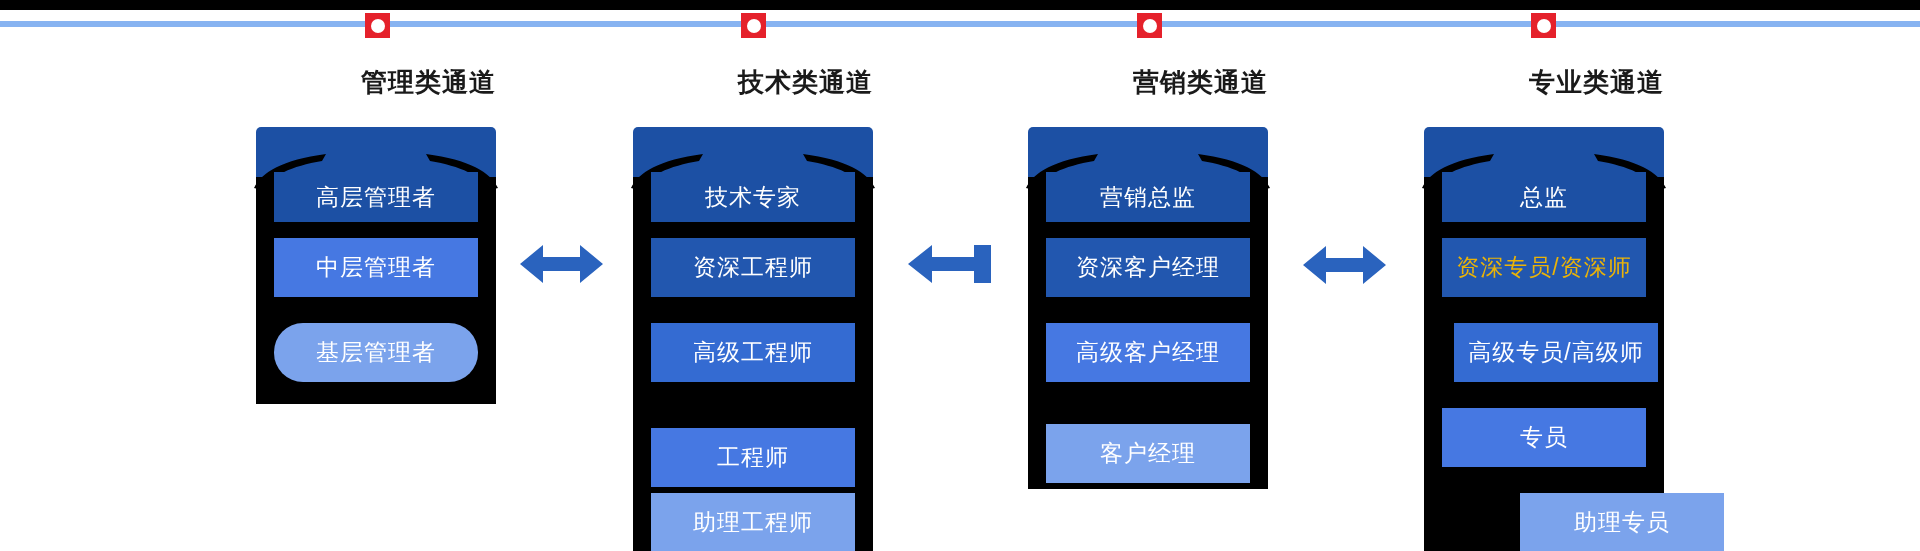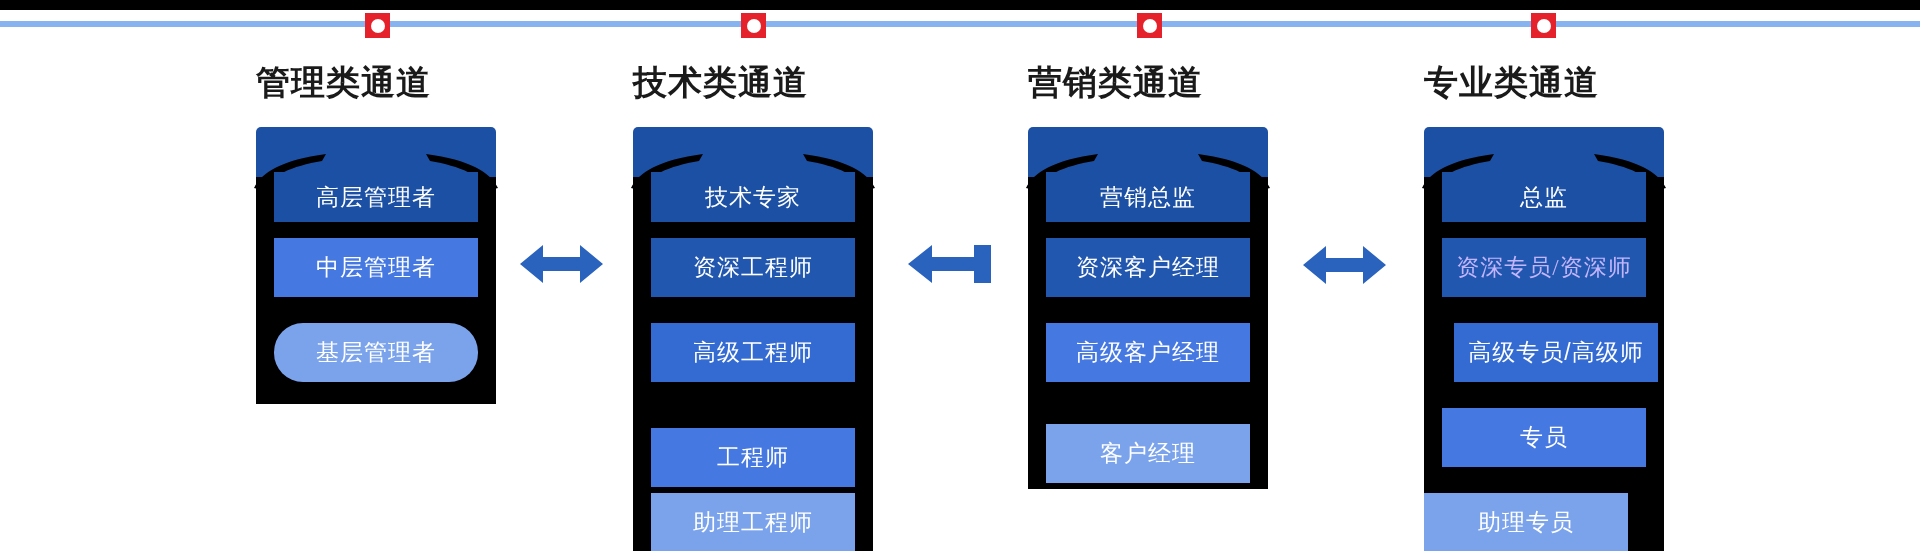--- a/index.html
+++ b/index.html
@@ -5,21 +5,21 @@
   html,body{margin:0;padding:0;background:#fff;}
   .stage{
     position:relative;width:1920px;height:551px;overflow:hidden;background:#ffffff;
     font-family:"Liberation Sans","DejaVu Sans",sans-serif;
   }
   .top-bar{position:absolute;left:0;top:0;width:1920px;height:10px;}
   .timeline-line{position:absolute;left:0;top:21px;width:1920px;height:6px;}
   .marker{position:absolute;width:25px;height:25px;top:13px;display:flex;align-items:center;justify-content:center;}
   .marker .dot{width:14px;height:14px;border-radius:50%;background:#ffffff;}
   .col-title{position:absolute;width:240px;height:36px;line-height:36px;top:64px;
-    text-align:left;font-size:34px;font-weight:bold;color:#1a1a1a;letter-spacing:1px;}
+    text-align:right;font-size:26px;font-weight:bold;color:#1a1a1a;letter-spacing:1px;}
   .frame{position:absolute;width:240px;background:#000;}
   .cap{position:absolute;width:240px;height:50px;top:127px;border-radius:5px 5px 0 0;}
   .swoosh{position:absolute;width:256px;height:42px;top:148px;}
   .lvl{position:absolute;width:204px;display:flex;align-items:center;justify-content:center;
     color:#ffffff;font-size:23px;letter-spacing:1px;}
   .arrow{position:absolute;}
 </style>
 </head>
 <body>
 
@@ -101,30 +101,30 @@
       <div class="col-title" style="left: 1424px;">专业类通道</div>
       <div class="frame" style="left: 1424px; top: 170px; height: 411px; background: rgb(0, 0, 0);"></div>
       <div class="cap" style="left: 1424px; background: rgb(28, 80, 164);"></div>
       <div class="swoosh" style="left: 1416px;"><svg width="256" height="42" viewBox="0 0 256 42">
           <path d="M6 40 C 14 24, 34 12, 78 6 L 74 13 C 44 18, 22 28, 14 42 Z" fill="#000"></path>
           <path d="M250 40 C 242 24, 222 12, 178 6 L 182 13 C 212 18, 234 28, 242 42 Z" fill="#000"></path>
         </svg></div>
       <div class="lvl" style="left: 1442px; top: 172px; height: 50px; background: rgb(28, 80, 164); color: rgb(255, 255, 255);">
         <span>总监</span>
       </div>
-      <div class="lvl" style="left: 1442px; top: 238px; height: 59px; background: rgb(34, 87, 175); color: #c4b5fd; font-family: Liberation Serif, serif;">
+      <div class="lvl" style="left: 1442px; top: 238px; height: 59px; background: rgb(34, 87, 175); color: #eab308;">
         <span>资深专员/资深师</span>
       </div>
       <div class="lvl" style="left: 1442px; top: 323px; height: 59px; background: rgb(52, 107, 210); color: rgb(255, 255, 255); margin-left: 12px;">
         <span>高级专员/高级师</span>
       </div>
       <div class="lvl" style="left: 1442px; top: 408px; height: 59px; background: rgb(70, 120, 226); color: rgb(255, 255, 255);">
         <span>专员</span>
       </div>
-      <div class="lvl" style="left: 1424px; top: 493px; height: 59px; background: rgb(123, 163, 236); color: rgb(255, 255, 255);">
+      <div class="lvl" style="left: 1520px; top: 493px; height: 59px; background: rgb(123, 163, 236); color: rgb(255, 255, 255);">
         <span>助理专员</span>
       </div>
     </div>
   <div id="arrows">
       <div class="arrow" style="left: 520px; top: 245px;"><svg width="83" height="38" viewBox="0 0 83 38">
           <path d="M0 19 L23 0 L23 12 L60 12 L60 0 L83 19 L60 38 L60 26 L23 26 L23 38 Z" fill="#2A63BE"></path>
         </svg></div>
       <div class="arrow" style="left: 908px; top: 245px;"><svg width="83" height="38" viewBox="0 0 83 38">
           <path d="M0 19 L24 0 L24 12 L66 12 L66 0 L83 0 L83 38 L66 38 L66 26 L24 26 L24 38 Z" fill="#2A63BE"></path>
         </svg></div>

